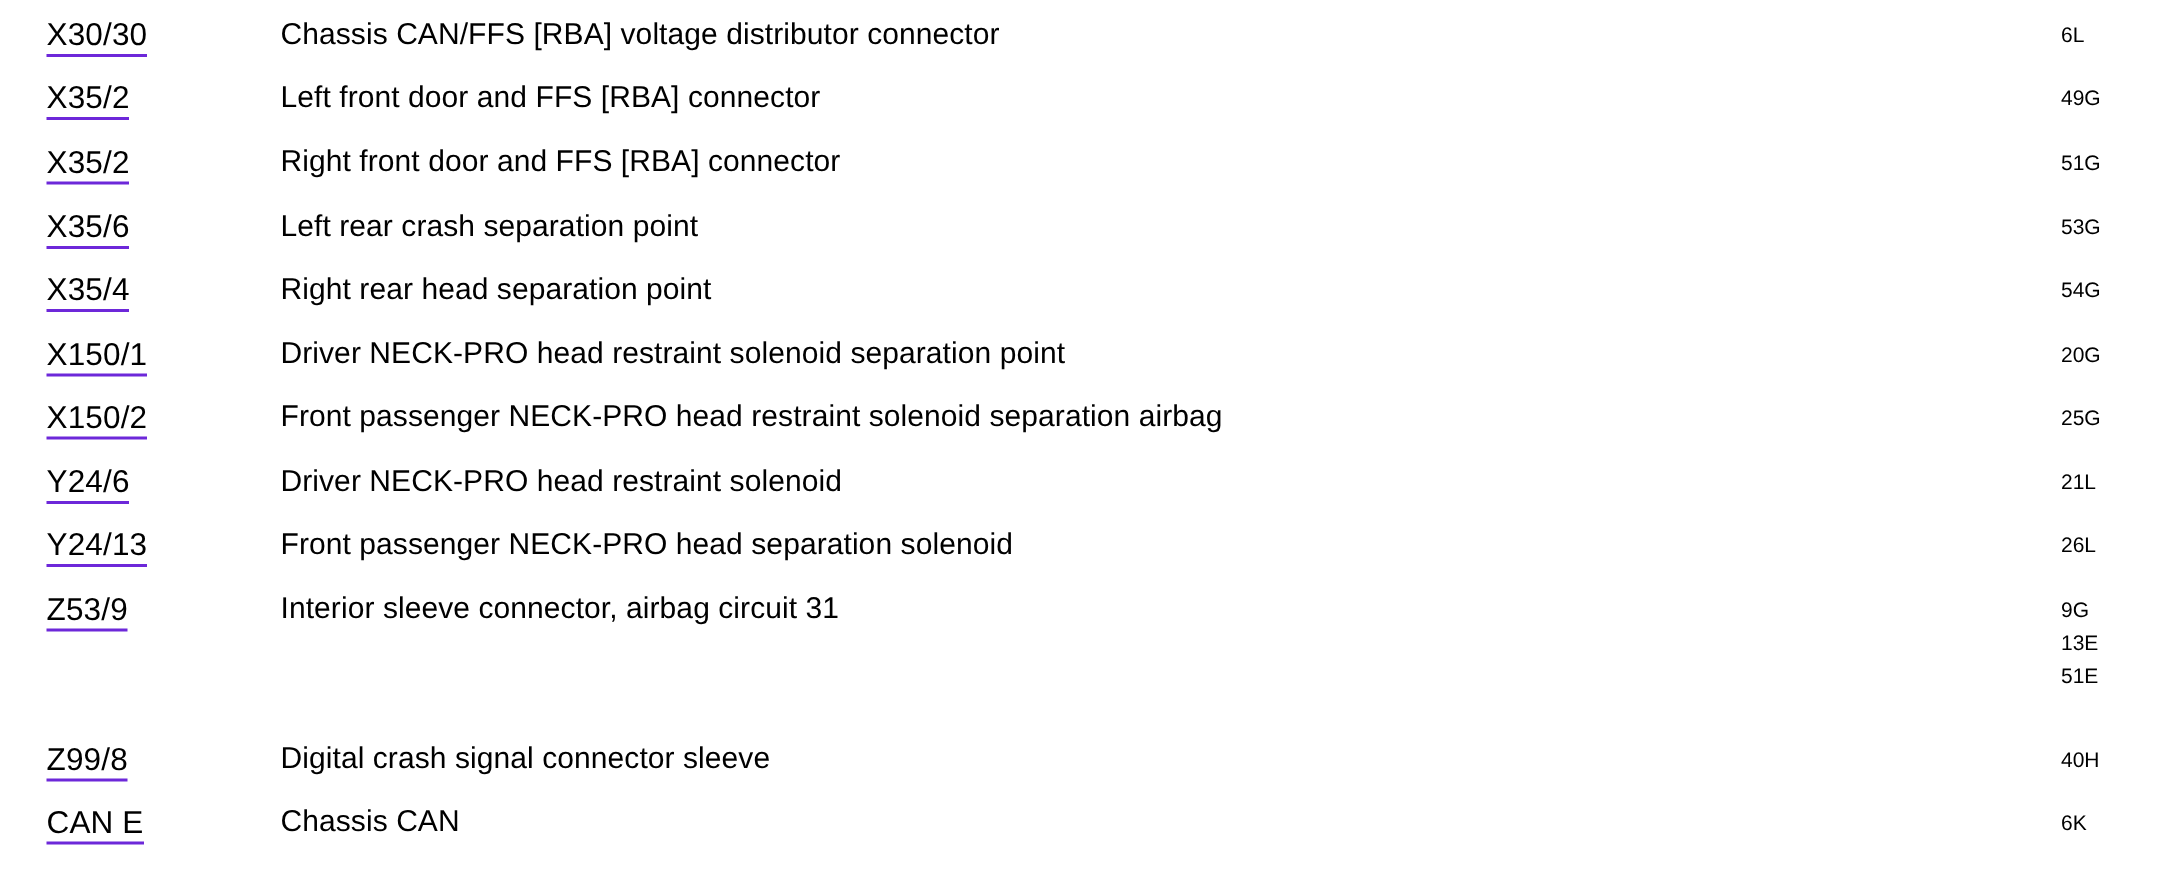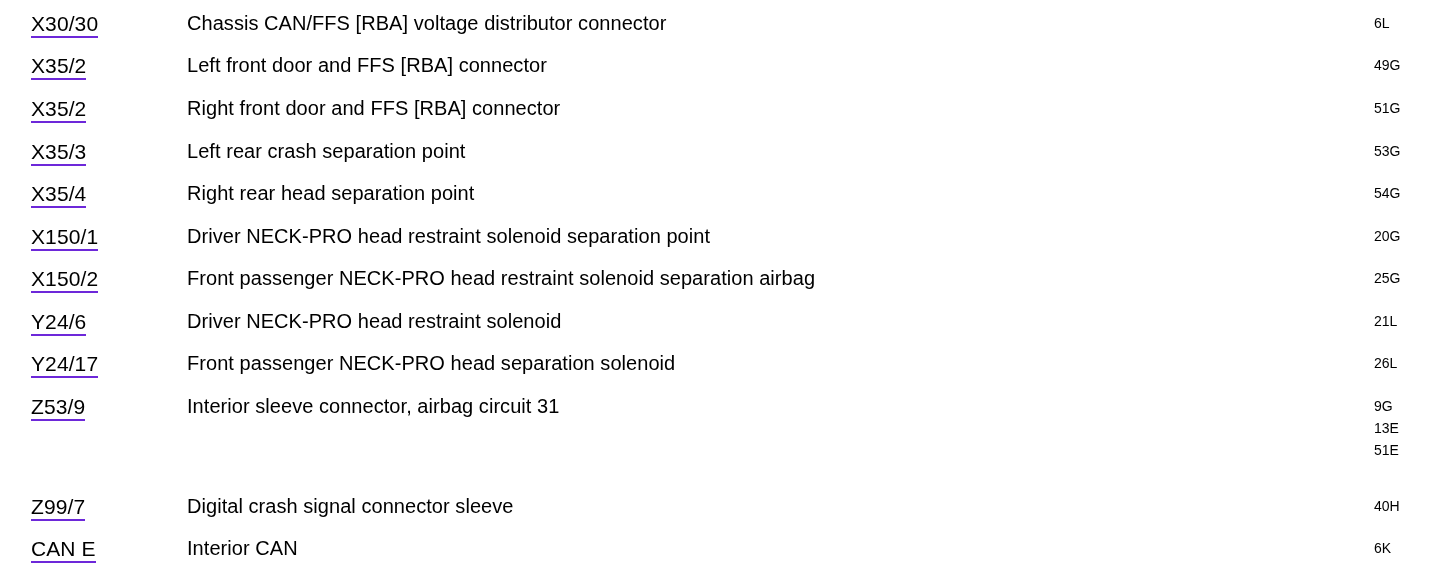--- a/index.html
+++ b/index.html
@@ -83,21 +83,21 @@
       <div class="cell-code"><span class="code-underline">X35/2</span></div>
       <div class="cell-desc">Left front door and FFS [RBA] connector</div>
       <div class="cell-loc"><span class="loc-line">49G</span></div>
     </div>
     <div class="legend-row" style="top: 98px;">
       <div class="cell-code"><span class="code-underline">X35/2</span></div>
       <div class="cell-desc">Right front door and FFS [RBA] connector</div>
       <div class="cell-loc"><span class="loc-line">51G</span></div>
     </div>
     <div class="legend-row" style="top: 141px;">
-      <div class="cell-code"><span class="code-underline">X35/3</span></div>
+      <div class="cell-code"><span class="code-underline">X35/6</span></div>
       <div class="cell-desc">Left rear crash separation point</div>
       <div class="cell-loc"><span class="loc-line">53G</span></div>
     </div>
     <div class="legend-row" style="top: 183px;">
       <div class="cell-code"><span class="code-underline">X35/4</span></div>
       <div class="cell-desc">Right rear head separation point</div>
       <div class="cell-loc"><span class="loc-line">54G</span></div>
     </div>
     <div class="legend-row" style="top: 226px;">
       <div class="cell-code"><span class="code-underline">X150/1</span></div>
@@ -108,32 +108,32 @@
       <div class="cell-code"><span class="code-underline">X150/2</span></div>
       <div class="cell-desc">Front passenger NECK-PRO head restraint solenoid separation airbag</div>
       <div class="cell-loc"><span class="loc-line">25G</span></div>
     </div>
     <div class="legend-row" style="top: 311px;">
       <div class="cell-code"><span class="code-underline">Y24/6</span></div>
       <div class="cell-desc">Driver NECK-PRO head restraint solenoid</div>
       <div class="cell-loc"><span class="loc-line">21L</span></div>
     </div>
     <div class="legend-row" style="top: 353px;">
-      <div class="cell-code"><span class="code-underline">Y24/17</span></div>
+      <div class="cell-code"><span class="code-underline">Y24/13</span></div>
       <div class="cell-desc">Front passenger NECK-PRO head separation solenoid</div>
       <div class="cell-loc"><span class="loc-line">26L</span></div>
     </div>
     <div class="legend-row" style="top: 396px;">
       <div class="cell-code"><span class="code-underline">Z53/9</span></div>
       <div class="cell-desc">Interior sleeve connector, airbag circuit 31</div>
       <div class="cell-loc"><span class="loc-line">9G</span><span class="loc-line">13E</span><span class="loc-line">51E</span></div>
     </div>
     <div class="legend-row" style="top: 496px;">
-      <div class="cell-code"><span class="code-underline">Z99/7</span></div>
+      <div class="cell-code"><span class="code-underline">Z99/8</span></div>
       <div class="cell-desc">Digital crash signal connector sleeve</div>
       <div class="cell-loc"><span class="loc-line">40H</span></div>
     </div>
     <div class="legend-row" style="top: 538px;">
       <div class="cell-code"><span class="code-underline">CAN E</span></div>
-      <div class="cell-desc">Interior CAN</div>
+      <div class="cell-desc">Chassis CAN</div>
       <div class="cell-loc"><span class="loc-line">6K</span></div>
     </div>
   </div>
 
 </body></html>

